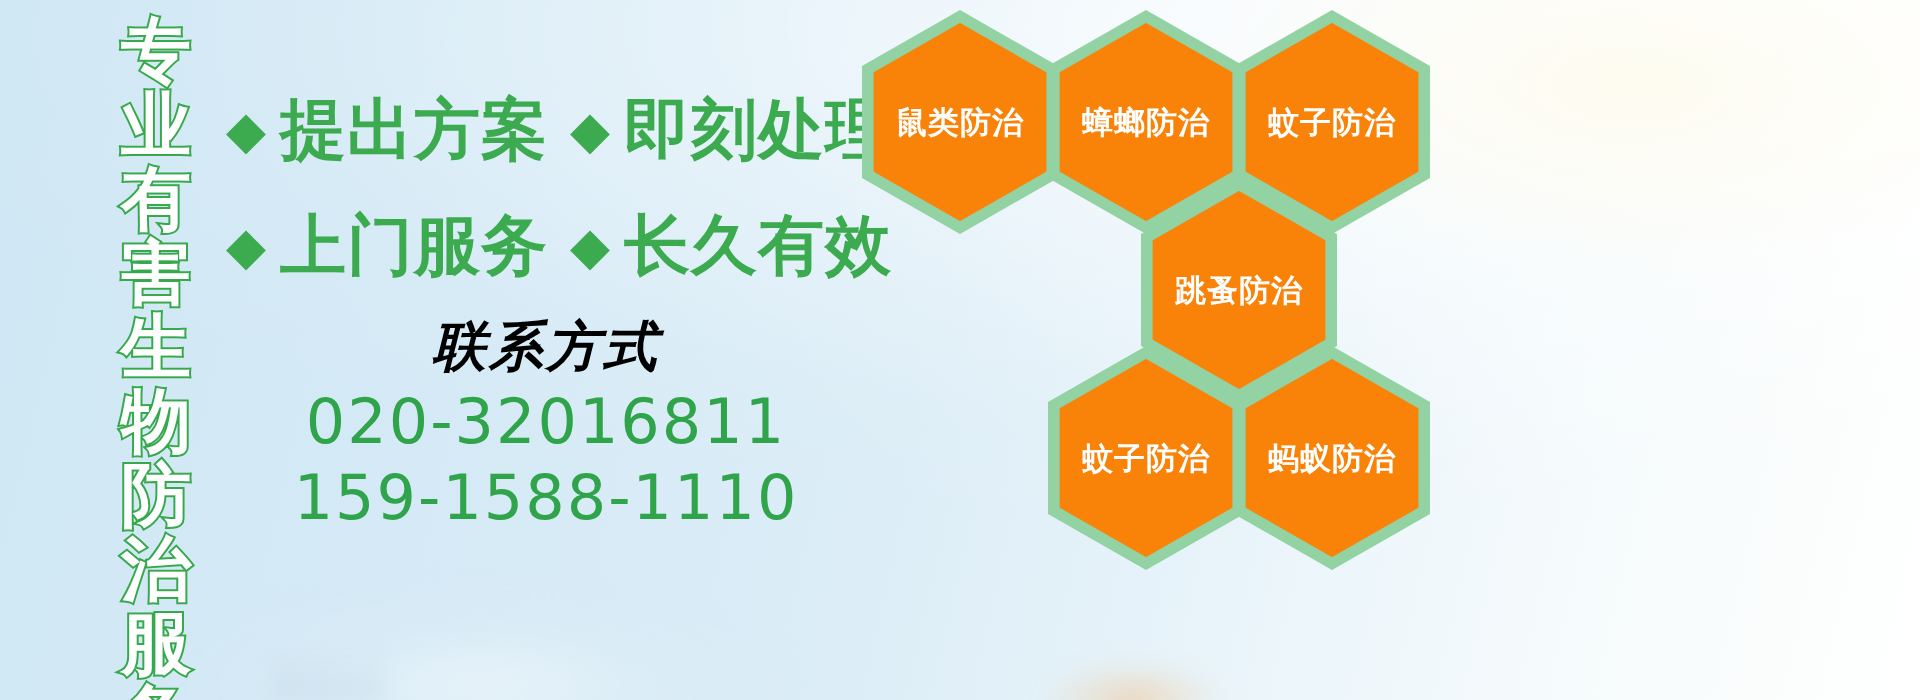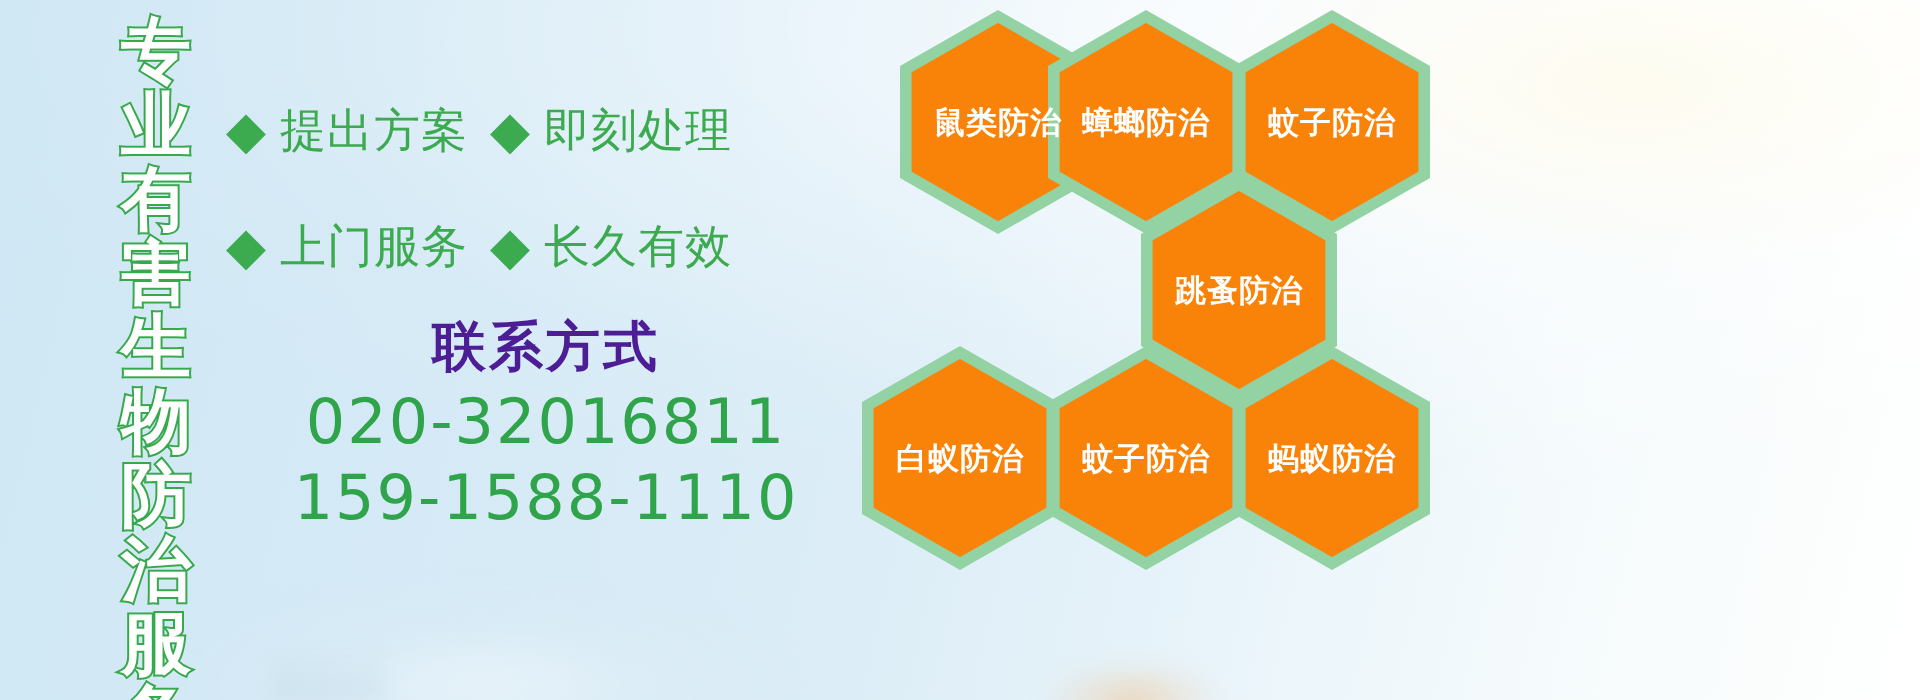--- a/index.html
+++ b/index.html
@@ -132,41 +132,42 @@
   }
   .fr-item + .fr-item { margin-left: 22px; }
   .diamond {
     font-size: 52px;
     line-height: 52px;
     color: #3caa4f;
     margin-right: 14px;
     display: inline-block;
   }
   .fr-text {
-    font-size: 46px;
+    font-size: 66px;
     line-height: 66px;
-    font-weight: 400;
+    font-weight: 700;
     color: #3caa4f;
     letter-spacing: 1px;
   }
 
   .contact-block {
     position: absolute;
     left: 0;
     top: 316px;
     width: 640px;
     text-align: center;
   }
   .contact-label {
     font-size: 54px;
     line-height: 62px;
     font-weight: 700;
-    color: #4c1d95;
+    color: #000000;
     letter-spacing: 3px;
     margin-bottom: 6px;
+    font-style: italic;
   }
   .phone {
     font-size: 62px;
     line-height: 76px;
     font-weight: 400;
     color: #2fa44a;
     letter-spacing: 2px;
   }
 
   
@@ -265,21 +266,21 @@
     <div class="contact-block">
       <div class="contact-label">联系方式</div>
       <div class="phone">020-32016811</div>
       <div class="phone">159-1588-1110</div>
     </div>
 
   </div>
 
   <div class="comb">
 
-    <div class="hex" style="left:0px;  top:10px;margin-left:38px;">
+    <div class="hex" style="left:0px;  top:10px;">
       <div class="hex-outer"></div>
       <div class="hex-inner"></div>
       <div class="hex-label">鼠类防治</div>
     </div>
     <div class="hex" style="left:186px; top:10px;text-align:right;">
       <div class="hex-outer"></div>
       <div class="hex-inner"></div>
       <div class="hex-label">蟑螂防治</div>
     </div>
     <div class="hex" style="left:372px; top:10px;">
@@ -287,25 +288,20 @@
       <div class="hex-inner"></div>
       <div class="hex-label">蚊子防治</div>
     </div>
 
     <div class="hex" style="left:279px; top:178px;">
       <div class="hex-outer"></div>
       <div class="hex-inner"></div>
       <div class="hex-label">跳蚤防治</div>
     </div>
 
-    <div class="hex" style="left:0px;   top:346px;">
-      <div class="hex-outer"></div>
-      <div class="hex-inner"></div>
-      <div class="hex-label">白蚁防治</div>
-    </div>
     <div class="hex" style="left:186px; top:346px;">
       <div class="hex-outer"></div>
       <div class="hex-inner"></div>
       <div class="hex-label">蚊子防治</div>
     </div>
     <div class="hex" style="left:372px; top:346px;">
       <div class="hex-outer"></div>
       <div class="hex-inner"></div>
       <div class="hex-label">蚂蚁防治</div>
     </div>

